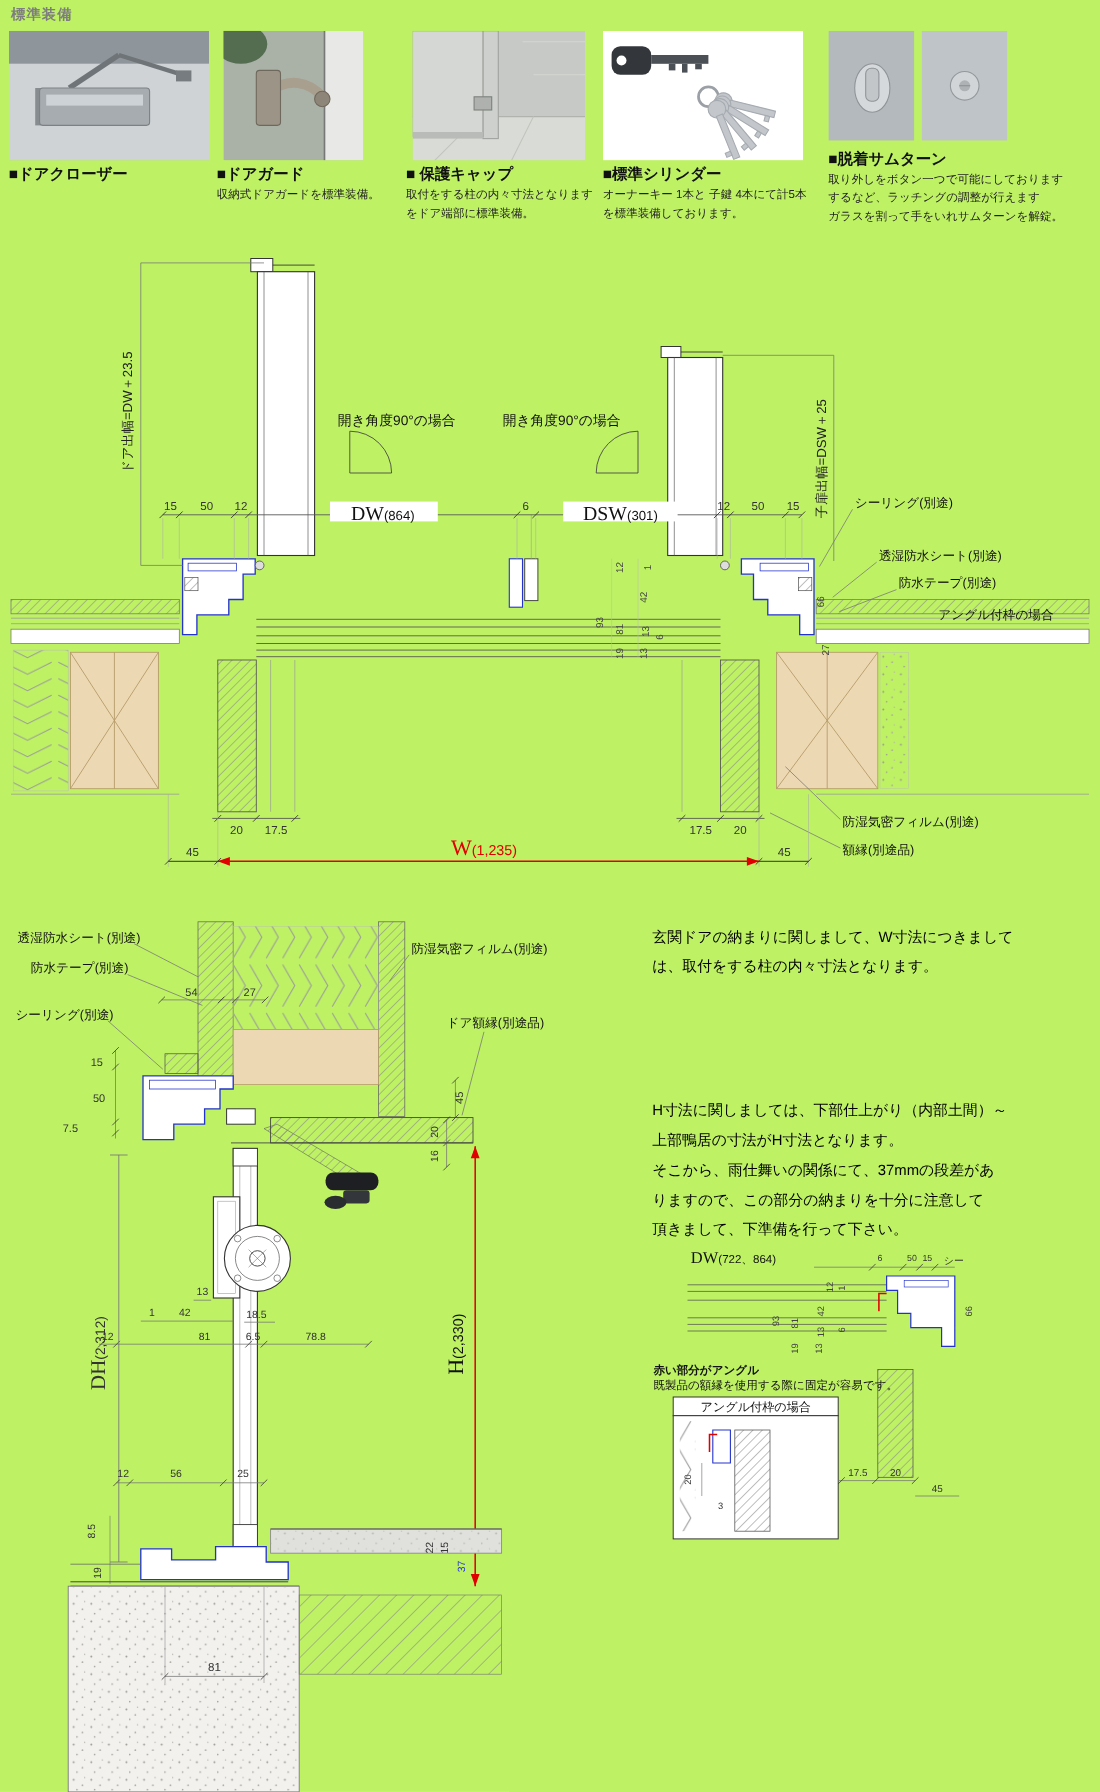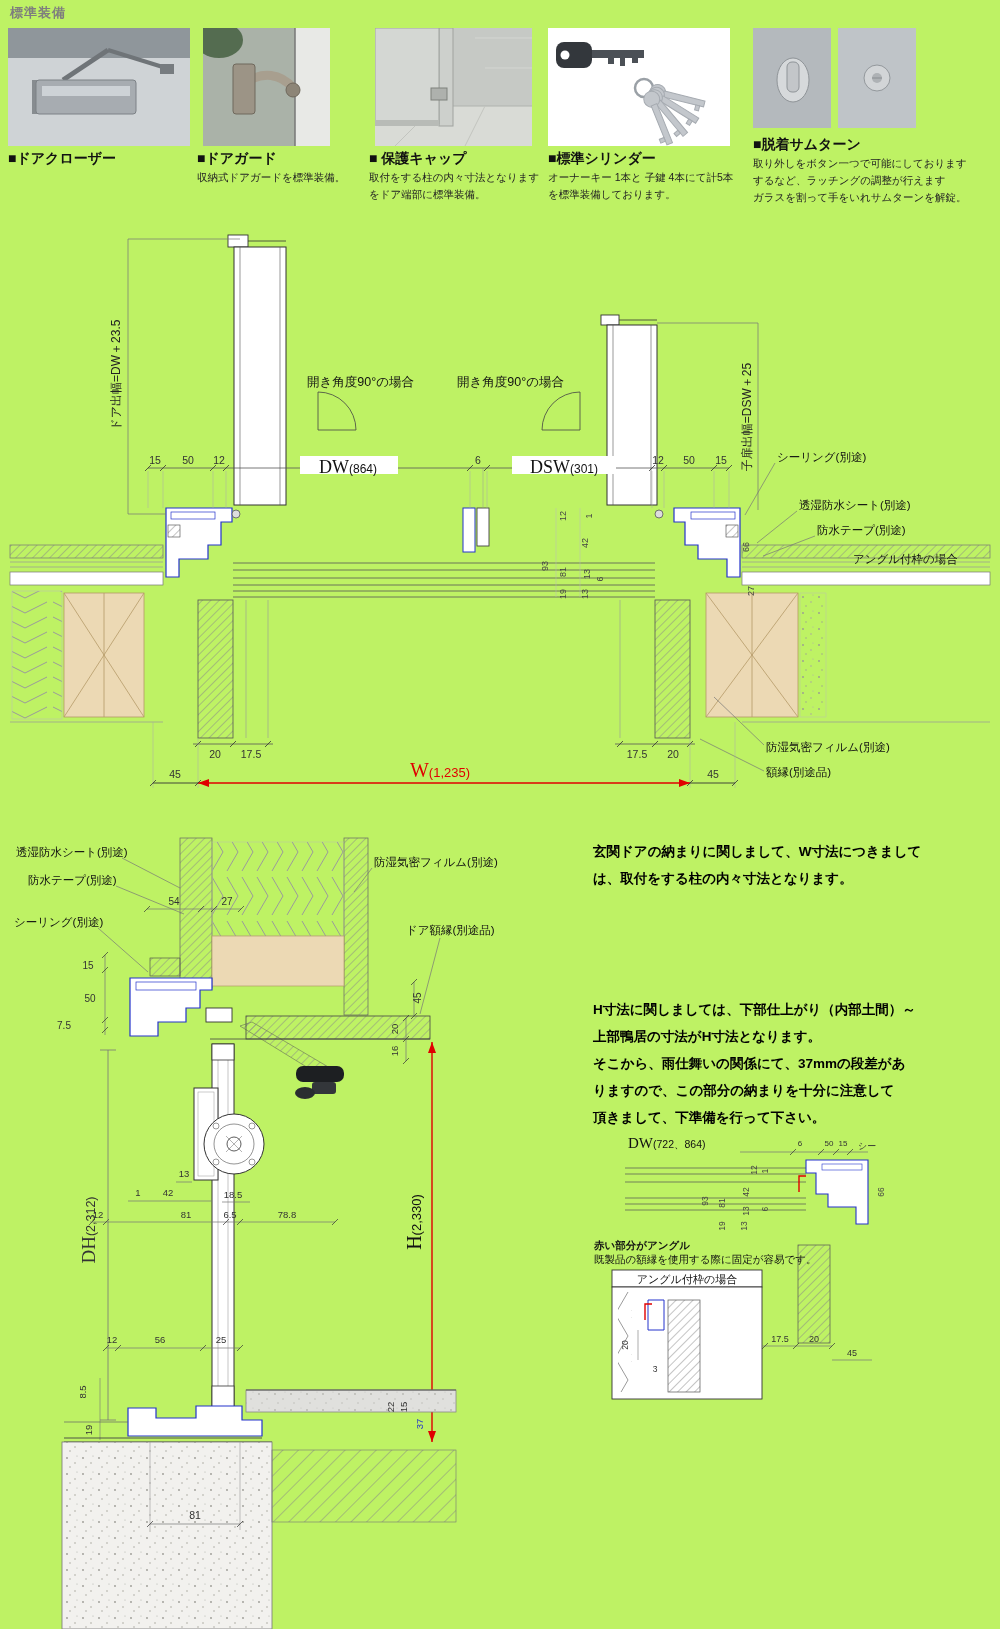--- a/index.html
+++ b/index.html
@@ -4,21 +4,21 @@
 <style>
   * { margin:0; padding:0; box-sizing:border-box; }
   body { font-family:"Liberation Sans", sans-serif; background:#fff; }
   #page { position:relative; width:1000px; height:1629px; background:#bef264; overflow:hidden; }
   .abs { position:absolute; }
   .hdr-title { position:absolute; left:10px; top:4px; font-size:13px; font-weight:bold; color:#7e7e7e; letter-spacing:1px; }
   .photo { position:absolute; overflow:hidden; }
   .photo svg { display:block; }
   .cap { position:absolute; font-size:10.5px; color:#222; line-height:17px; }
   .cap-label { font-weight:bold; font-size:14px; color:#111; margin-bottom:2px; }
-  .note-block { position:absolute; width:390px; font-size:13.5px; line-height:27px; color:#000; font-weight:700; }
+  .note-block { position:absolute; width:390px; font-size:13.5px; line-height:27px; color:#000; font-weight:400; }
   svg text { font-family:"Liberation Sans", sans-serif; }
   .serif { font-family:"Liberation Serif", serif; }
 </style>
 </head>
 <body>
 
 <div id="page">
 
   <div class="hdr-title">標準装備</div>
 

